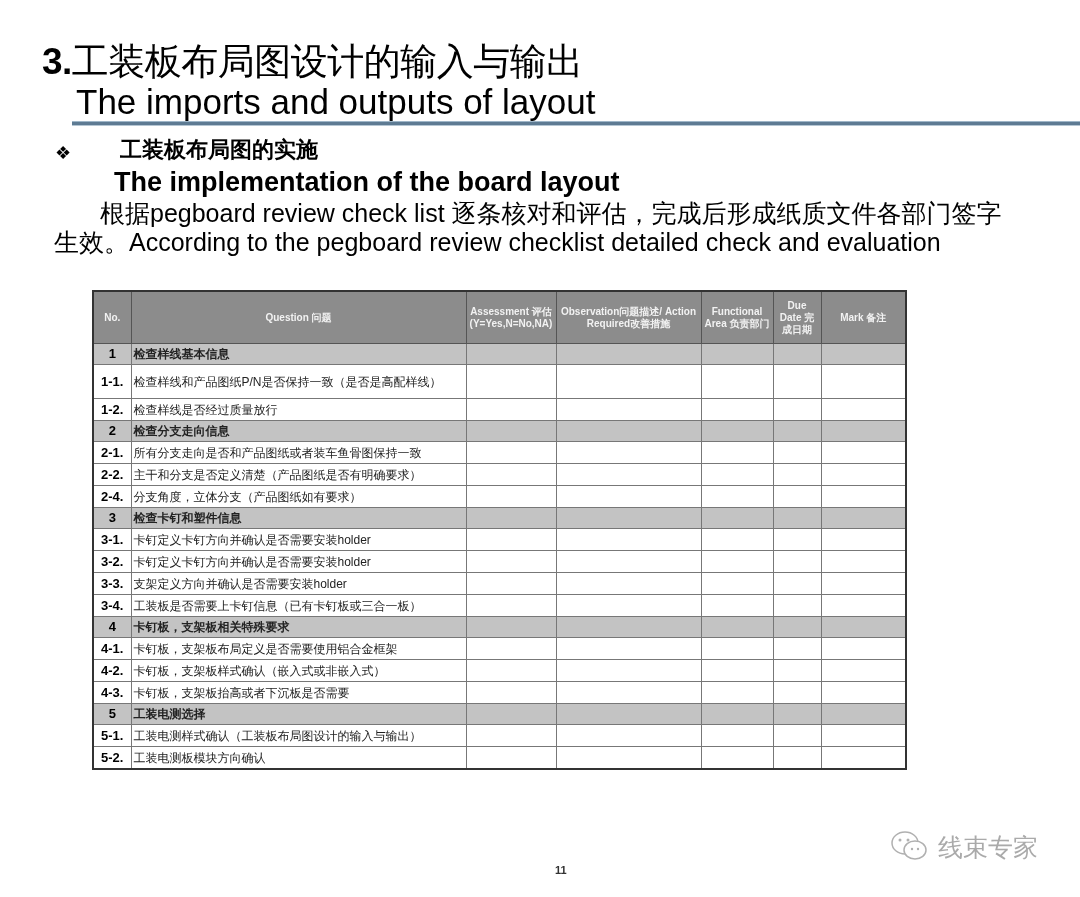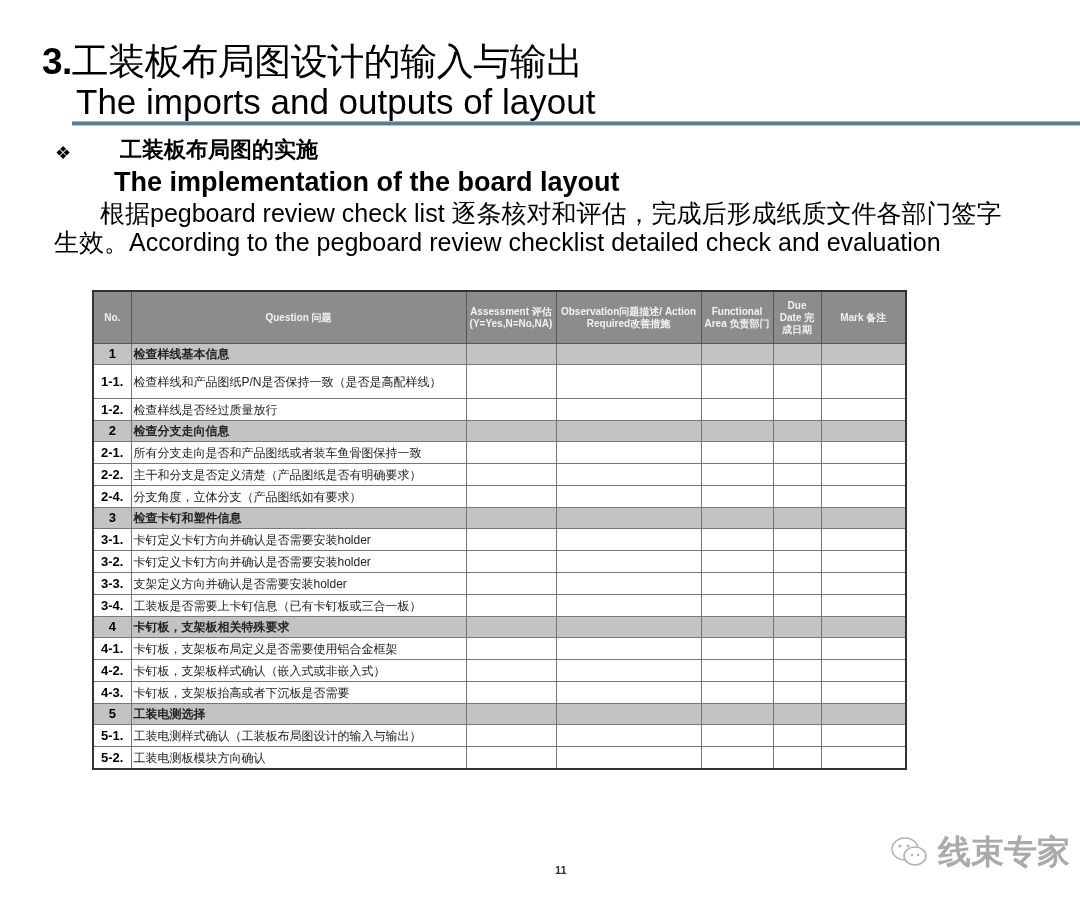--- a/index.html
+++ b/index.html
@@ -14,21 +14,21 @@
     .para { position: absolute; left: 54px; top: 199px; width: 960px; font-size: 25px; line-height: 29px; text-indent: 46px; }
     table.checklist { position: absolute; left: 92px; top: 290px; border-collapse: collapse; width: 813px; table-layout: fixed; border: 2px solid #333; }
     .checklist th { background: #8c8c8c; color: #f2f2f2; font-size: 10px; font-weight: bold; border: 1px solid #555; text-align: center; vertical-align: middle; padding: 0 2px; height: 51px; line-height: 12px; }
     .checklist td { border: 1px solid #777; font-size: 12px; height: 21px; padding: 0 2px; vertical-align: middle; line-height: 14px; }
     .checklist td.no { text-align: center; font-weight: bold; font-size: 13px; white-space: nowrap; }
     .checklist td.q { color: #222; margin-top: 16px; }
     .checklist tr.section td { background: #c3c3c3; font-weight: bold; height: 20px; }
     .checklist tr.item td { background: #ffffff; }
     .checklist tr.tall td { height: 33px; }
     .page-num { position: absolute; left: 555px; top: 855px; font-size: 11px; font-weight: bold; color: #333; margin-top: 9px; }
-    .watermark { position: absolute; left: 890px; top: 830px; display: flex; align-items: center; color: #aaa; font-size: 33px; font-weight: bold; }
+    .watermark { position: absolute; left: 890px; top: 830px; display: flex; align-items: center; color: #aaa; font-size: 25px; }
     .watermark svg { margin-right: 8px; }
   </style>
 </head>
 <body>
 
 <div class="title-cn"><span class="num">3.</span><span>工装板布局图设计的输入与输出</span></div>
 <div class="title-en">The imports and outputs of layout</div>
 <div class="rule"></div>
 
 <div class="bullet">❖</div>

